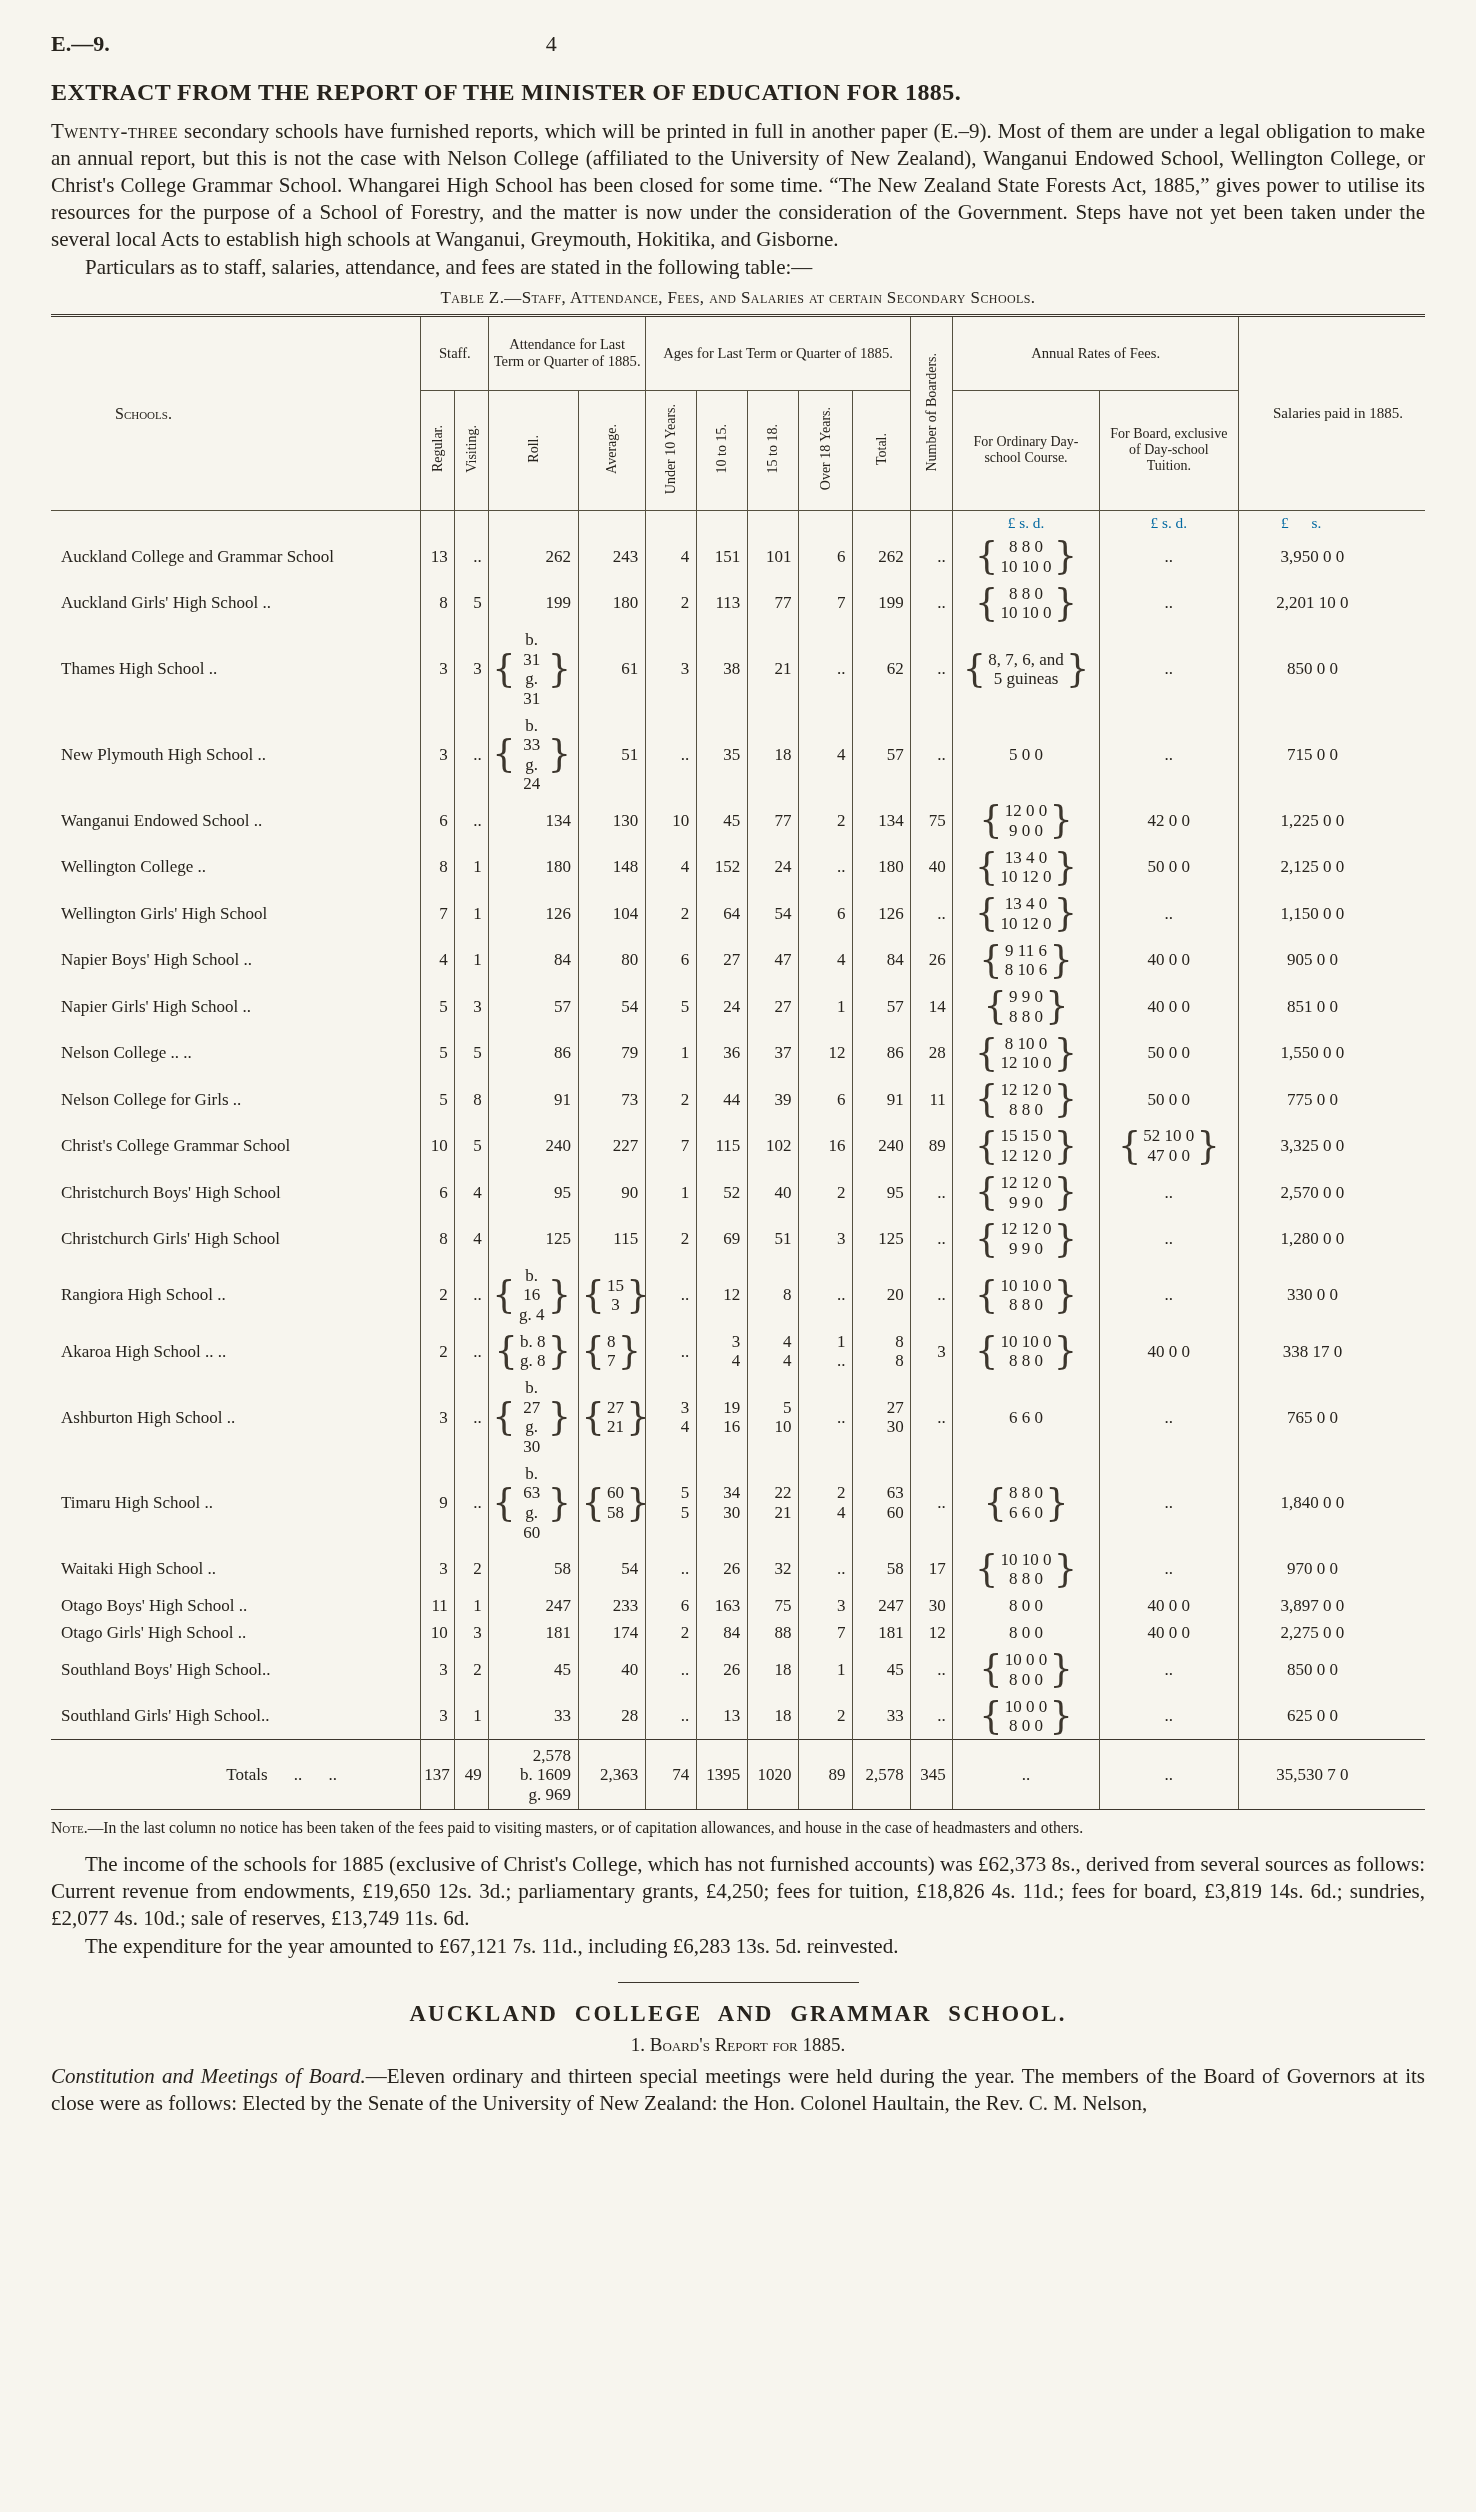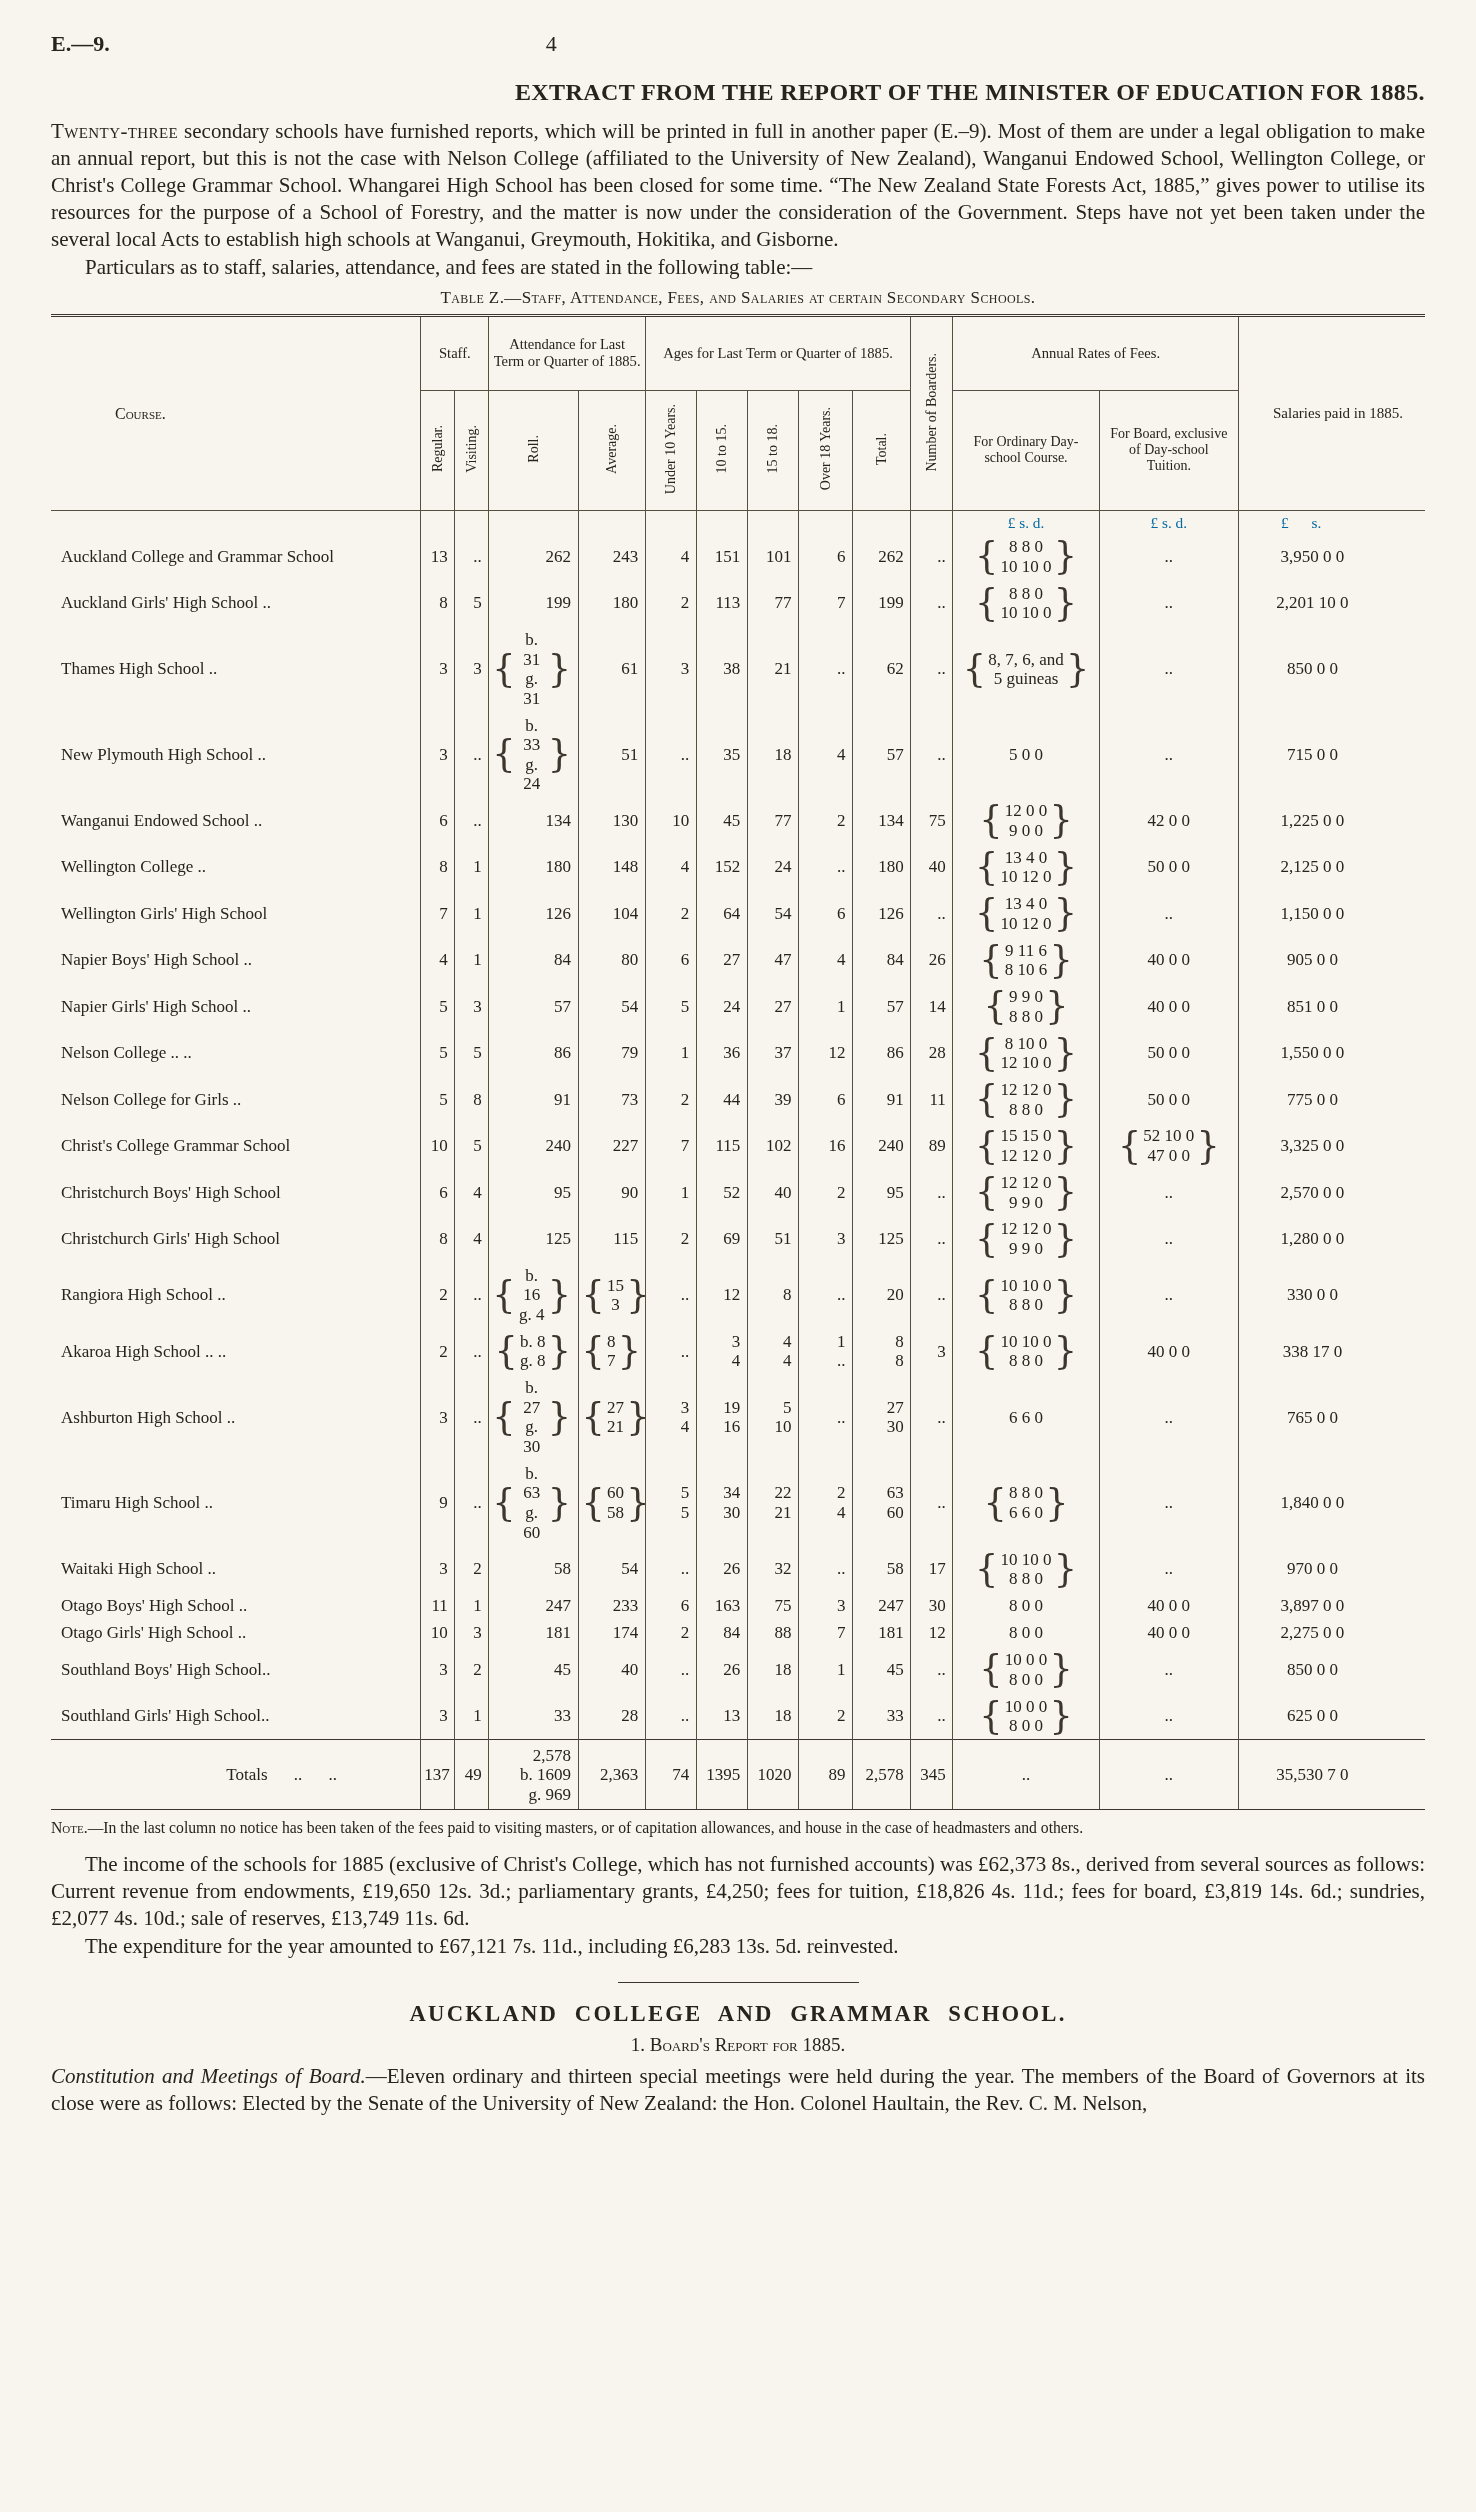--- a/index.html
+++ b/index.html
@@ -6,21 +6,21 @@
   .page {
     width: 1476px; height: 2512px; margin: 0 auto; box-sizing: border-box;
     background: #f7f5ee; color: #27231d;
     font-family: "Liberation Serif", "DejaVu Serif", serif;
     padding: 31px 51px 0 51px; overflow: hidden; position: relative;
   }
   .page-head { position: relative; height: 32px; font-size: 22px; font-weight: 700; }
   .doc-ref { position: absolute; left: 0; top: 0; }
   .page-num { position: absolute; left: 36%; top: 0; font-weight: 400; }
 
-  h1.title { text-align: right; font-size: 24px; font-weight: 700; letter-spacing: 0.4px; margin: 16px 0 11.7px 0; }
+  h1.title { text-align: left; font-size: 24px; font-weight: 700; letter-spacing: 0.4px; margin: 16px 0 11.7px 0; }
 
   p { margin: 0; }
   .bodytext { font-size: 21px; line-height: 27px; text-align: justify; }
   .lead-caps { font-variant: small-caps; letter-spacing: 0.4px; }
   .particulars { font-size: 21px; line-height: 28px; text-indent: 34px; text-align: left; }
 
   .tbl-caption { text-align: center; font-size: 17px; font-variant: small-caps; letter-spacing: 0.4px; margin: 7.3px 0 5.8px 0; }
 
   table.z { border-collapse: collapse; table-layout: fixed; width: 1374px; border-top: 3.7px double #3c362d; }
   table.z th, table.z td { border-left: 0.7px solid #55503f; }
@@ -91,21 +91,21 @@
         <col style="width:51px">
         <col style="width:54px">
         <col style="width:58px">
       <col style="width:42px">
         <col style="width:146px">
         <col style="width:139px">
         <col style="width:186px">
     </colgroup>
     <thead>
       <tr>
-        <th rowspan="2" class="th-schools"><span>Course.</span></th>
+        <th rowspan="2" class="th-schools"><span>Schools.</span></th>
         <th colspan="2" class="th-group"><span>Staff.</span></th>
         <th colspan="2" class="th-group"><span>Attendance for Last Term or Quarter of 1885.</span></th>
         <th colspan="5" class="th-group"><span>Ages for Last Term or Quarter of 1885.</span></th>
         <th rowspan="2" class="th-rot"><span class="vtext">Number of Boarders.</span></th>
         <th colspan="2" class="th-group"><span>Annual Rates of Fees.</span></th>
         <th rowspan="2" class="th-salaries"><span>Salaries paid in 1885.</span></th>
       </tr>
       <tr>
         <th class="th-sub-rot"><span class="vtext">Regular.</span></th>
         <th class="th-sub-rot"><span class="vtext">Visiting.</span></th>

